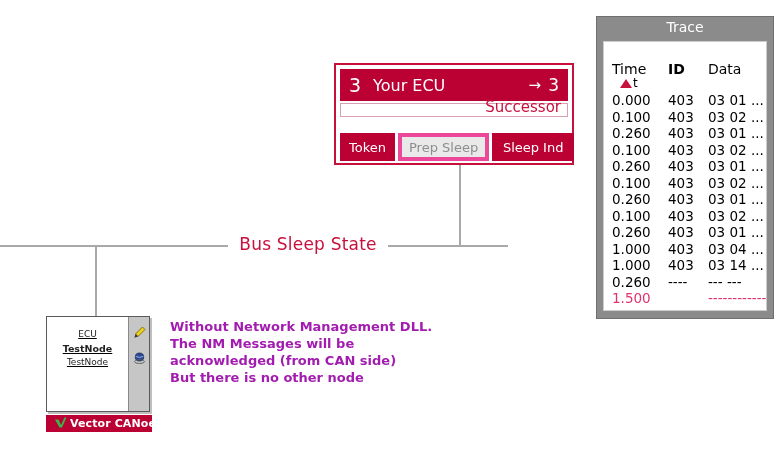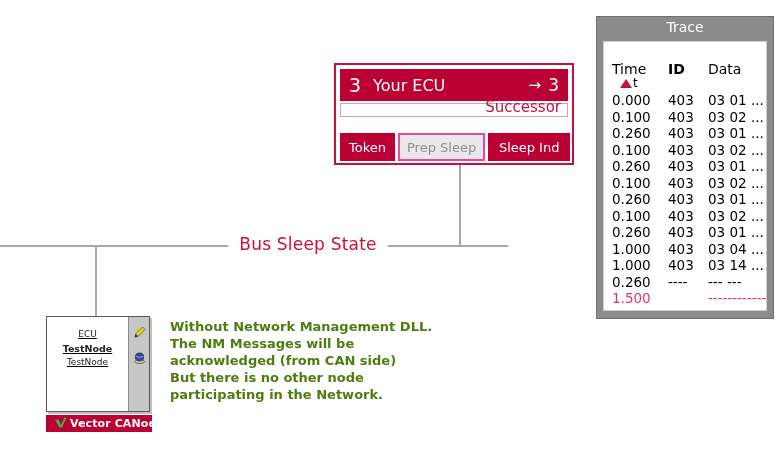--- a/index.html
+++ b/index.html
@@ -143,21 +143,21 @@
     white-space: nowrap;
   }
   .ecu-btn.active {
     background: #bb0033;
     color: #ffffff;
     border: 1px solid #bb0033;
   }
   .ecu-btn.disabled {
     background: #e9e9e9;
     color: #8e8e8e;
-    border: 2px solid #ec4899;
+    border: 4px solid #ec4899;
   }
   #btn-token { flex: 0 0 55px; }
   #btn-prep-sleep { flex: 1 1 auto; }
   #btn-sleep-ind { flex: 0 0 82px; }
 
   
   #trace-panel {
     position: absolute;
     left: 596px;
     top: 16px;
@@ -298,21 +298,21 @@
 
   
   #note-text {
     position: absolute;
     left: 170px;
     top: 318px;
     width: 290px;
     font-size: 13px;
     font-weight: bold;
     line-height: 17px;
-    color: #4d7c0f;
+    color: #a21caf;
   }
   #note-text div { white-space: nowrap; }
 </style>
 </head>
 <body>
 
 <div id="bus-line-left"></div>
 <div id="bus-label">Bus Sleep State</div>
 <div id="bus-line-right"></div>
 <div id="riser-ecu"></div>
@@ -450,14 +450,13 @@
     </span>
     <span id="canoe-logo-text">Vector CANoe</span>
   </div>
 </div>
 
 <div id="note-text">
   <div>Without Network Management DLL.</div>
   <div>The NM Messages will be</div>
   <div>acknowledged (from CAN side)</div>
   <div>But there is no other node</div>
-  <div>participating in the Network.</div>
 </div>
 
 </body></html>

